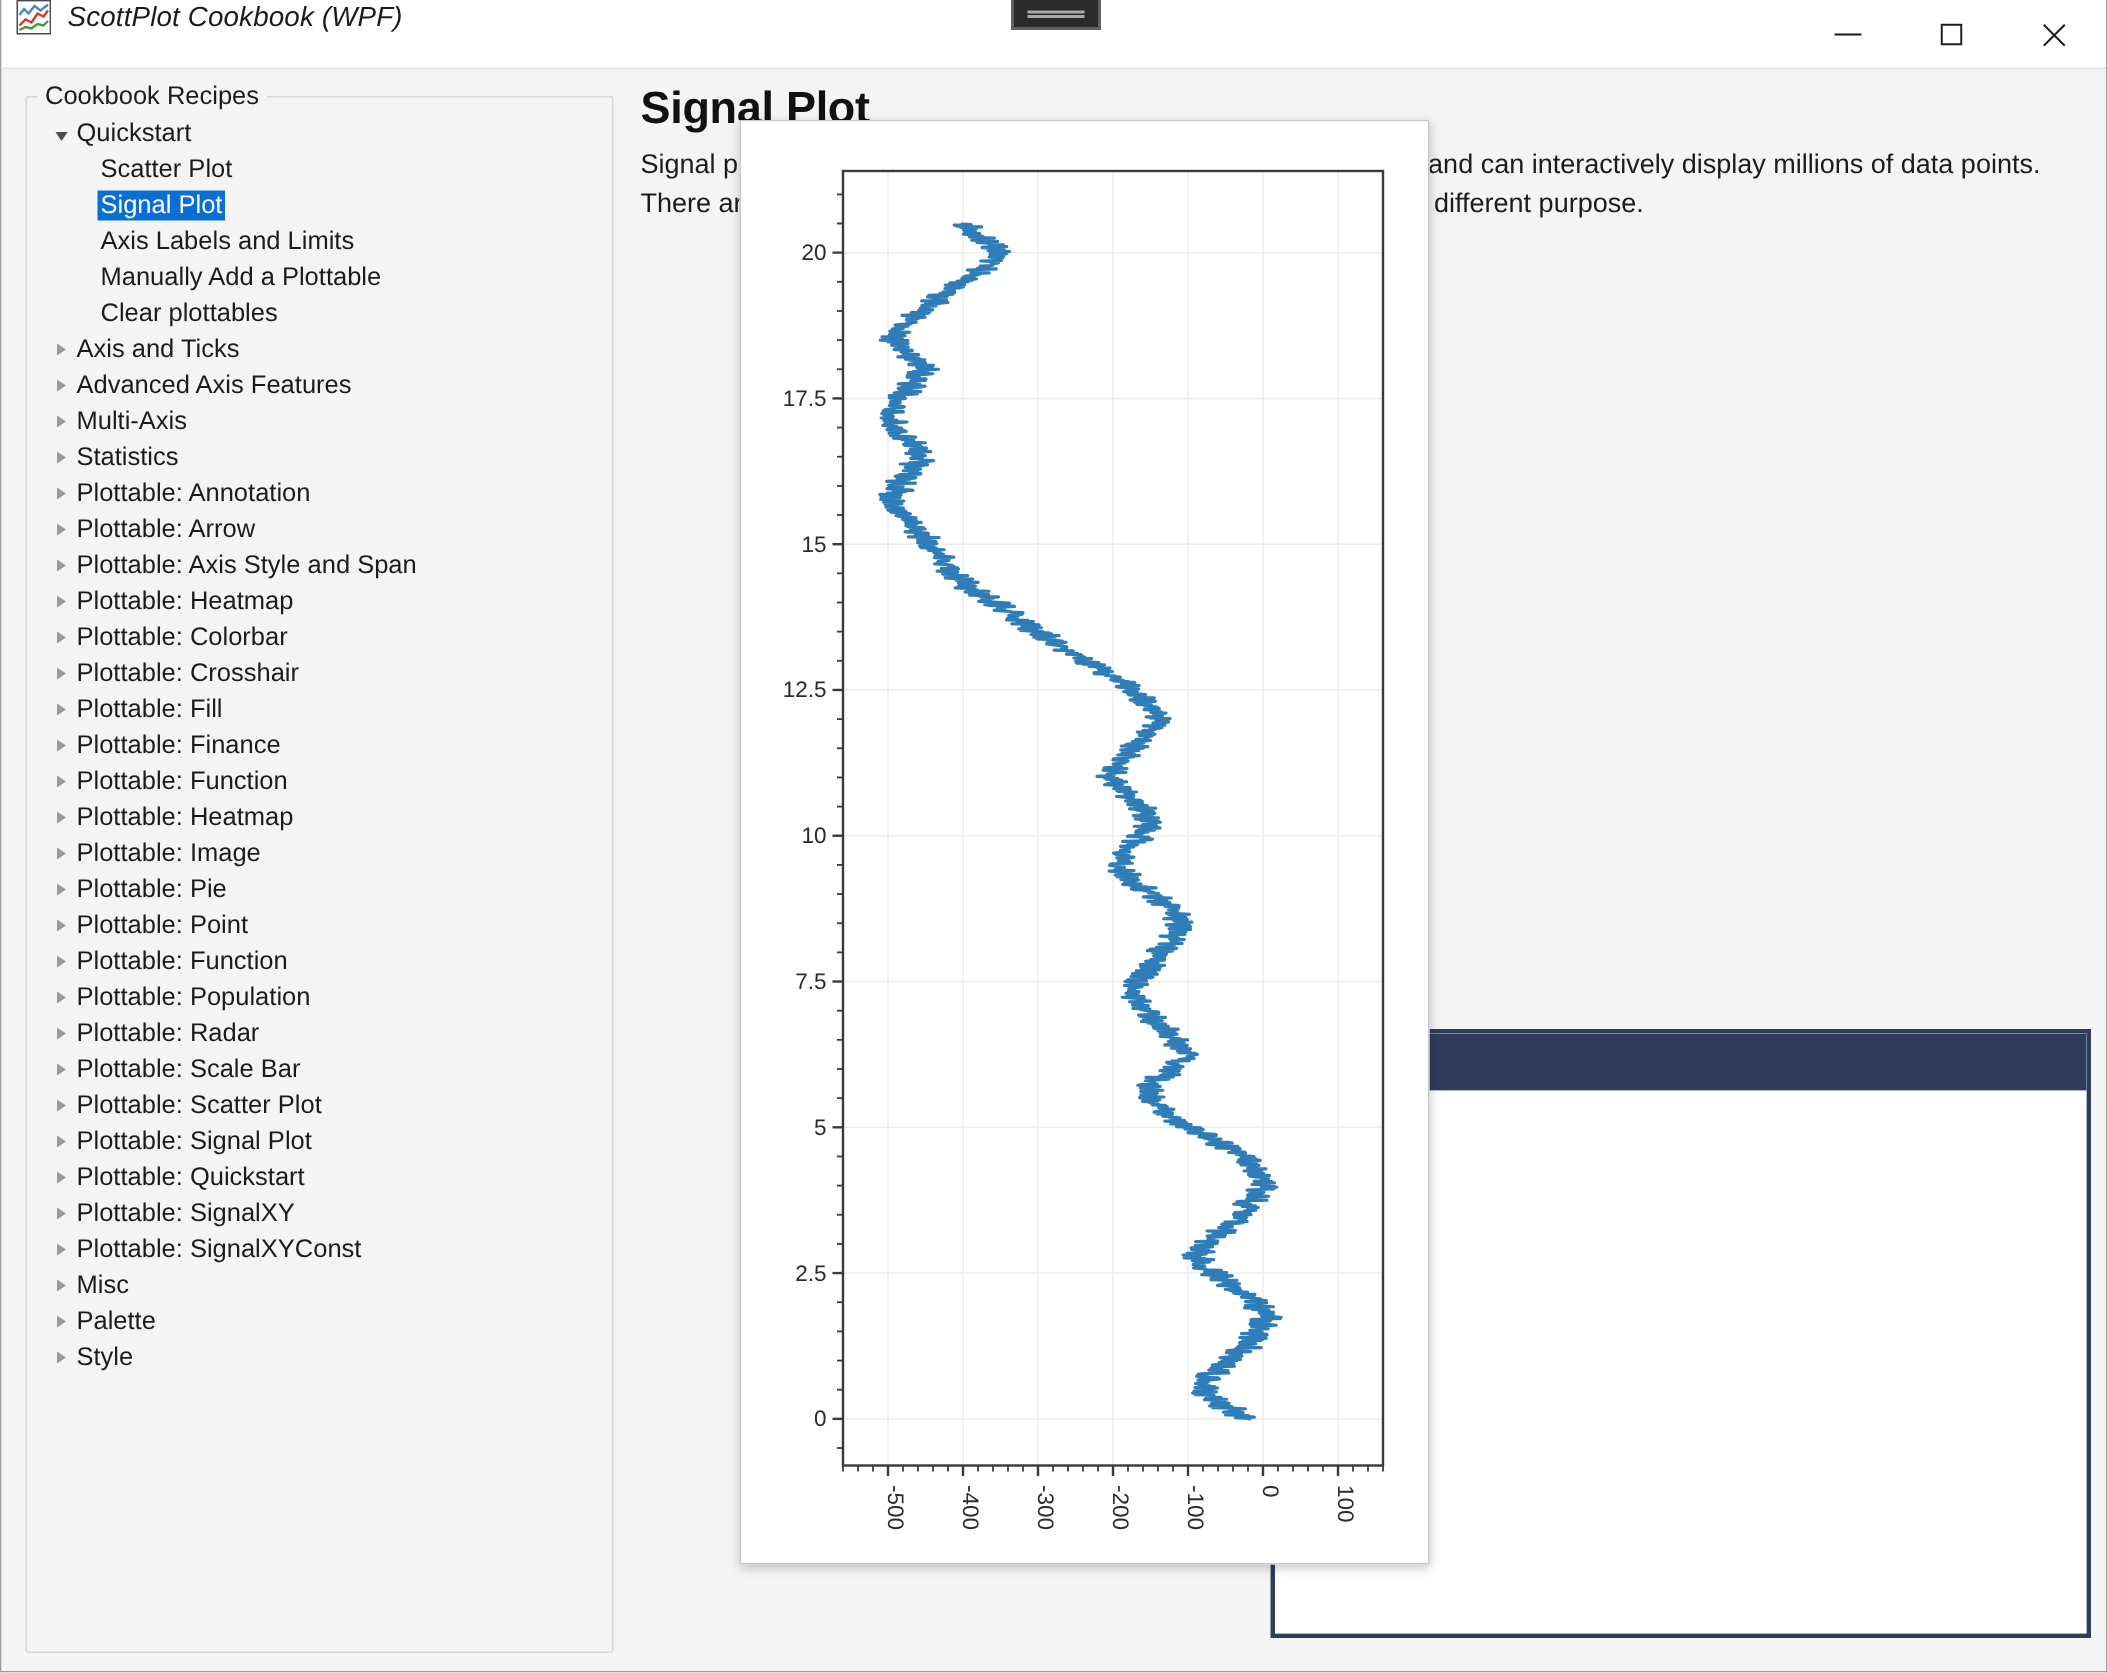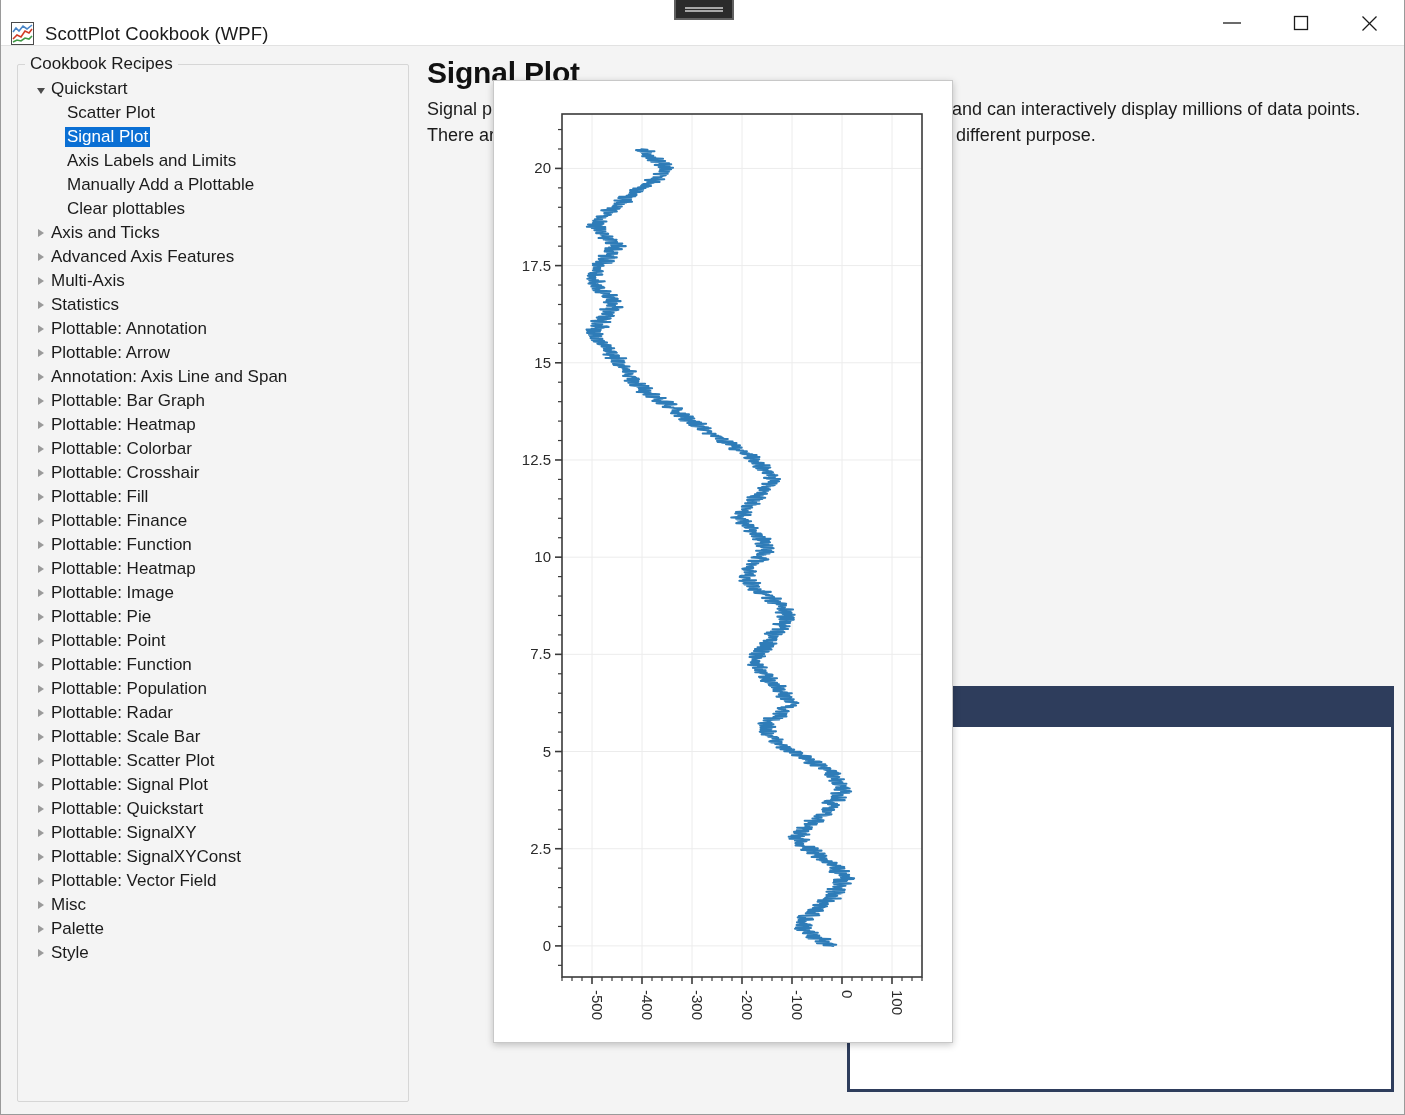--- a/index.html
+++ b/index.html
@@ -17,23 +17,24 @@
     background:#f4f4f4;
     border:1px solid #9a9a9a;
     border-top:none;
     display:flex; flex-direction:column;
   }
 
   
   #titlebar {
     height:46px; min-height:46px;
     background:#ffffff;
-    display:flex; align-items:flex-end;
+    display:flex; align-items:flex-start;
     position:relative;
     border-bottom:1px solid #e2e2e2;
+    font-style:italic;
   }
   #app-icon {
     width:23px; height:23px; margin-left:10px; margin-right:11px;
     border:1px solid #4a4a4a; background:#fdfdfd;
     position:relative; flex:none;
   }
   #app-icon svg { display:block; }
   #title-text {
     font-size:18.5px; color:#1b1b1b; letter-spacing:0.1px;
     white-space:nowrap;
@@ -265,27 +266,21 @@
             <div class="tnode level0">
               <span class="tw">
                 <span class="arrow-collapsed"></span>
               </span>
               <span class="tlabel">Plottable: Arrow</span>
             </div>
             <div class="tnode level0">
               <span class="tw">
                 <span class="arrow-collapsed"></span>
               </span>
-              <span class="tlabel">Annotation: Axis Line and Span</span>
-            </div>
-            <div class="tnode level0">
-              <span class="tw">
-                <span class="arrow-collapsed"></span>
-              </span>
-              <span class="tlabel">Plottable: Bar Graph</span>
+              <span class="tlabel">Plottable: Axis Style and Span</span>
             </div>
             <div class="tnode level0">
               <span class="tw">
                 <span class="arrow-collapsed"></span>
               </span>
               <span class="tlabel">Plottable: Heatmap</span>
             </div>
             <div class="tnode level0">
               <span class="tw">
                 <span class="arrow-collapsed"></span>
@@ -386,26 +381,20 @@
               <span class="tw">
                 <span class="arrow-collapsed"></span>
               </span>
               <span class="tlabel">Plottable: SignalXY</span>
             </div>
             <div class="tnode level0">
               <span class="tw">
                 <span class="arrow-collapsed"></span>
               </span>
               <span class="tlabel">Plottable: SignalXYConst</span>
-            </div>
-            <div class="tnode level0">
-              <span class="tw">
-                <span class="arrow-collapsed"></span>
-              </span>
-              <span class="tlabel">Plottable: Vector Field</span>
             </div>
             <div class="tnode level0">
               <span class="tw">
                 <span class="arrow-collapsed"></span>
               </span>
               <span class="tlabel">Misc</span>
             </div>
             <div class="tnode level0">
               <span class="tw">
                 <span class="arrow-collapsed"></span>

